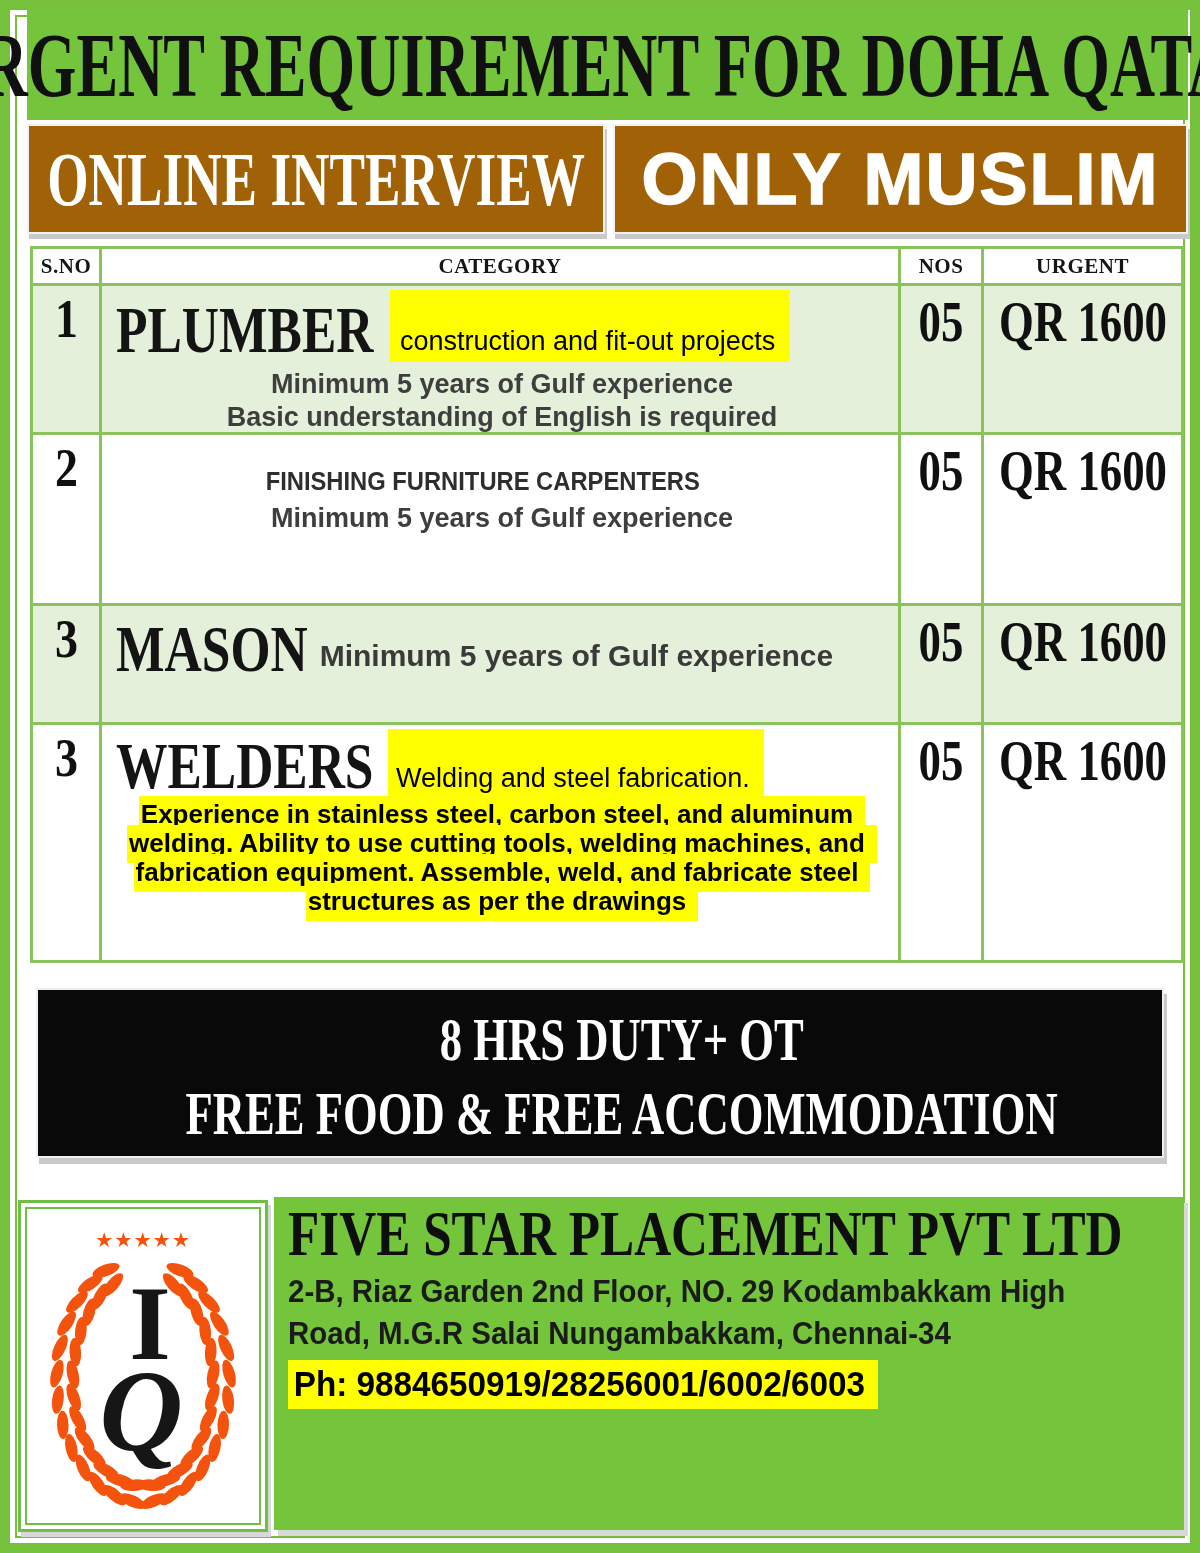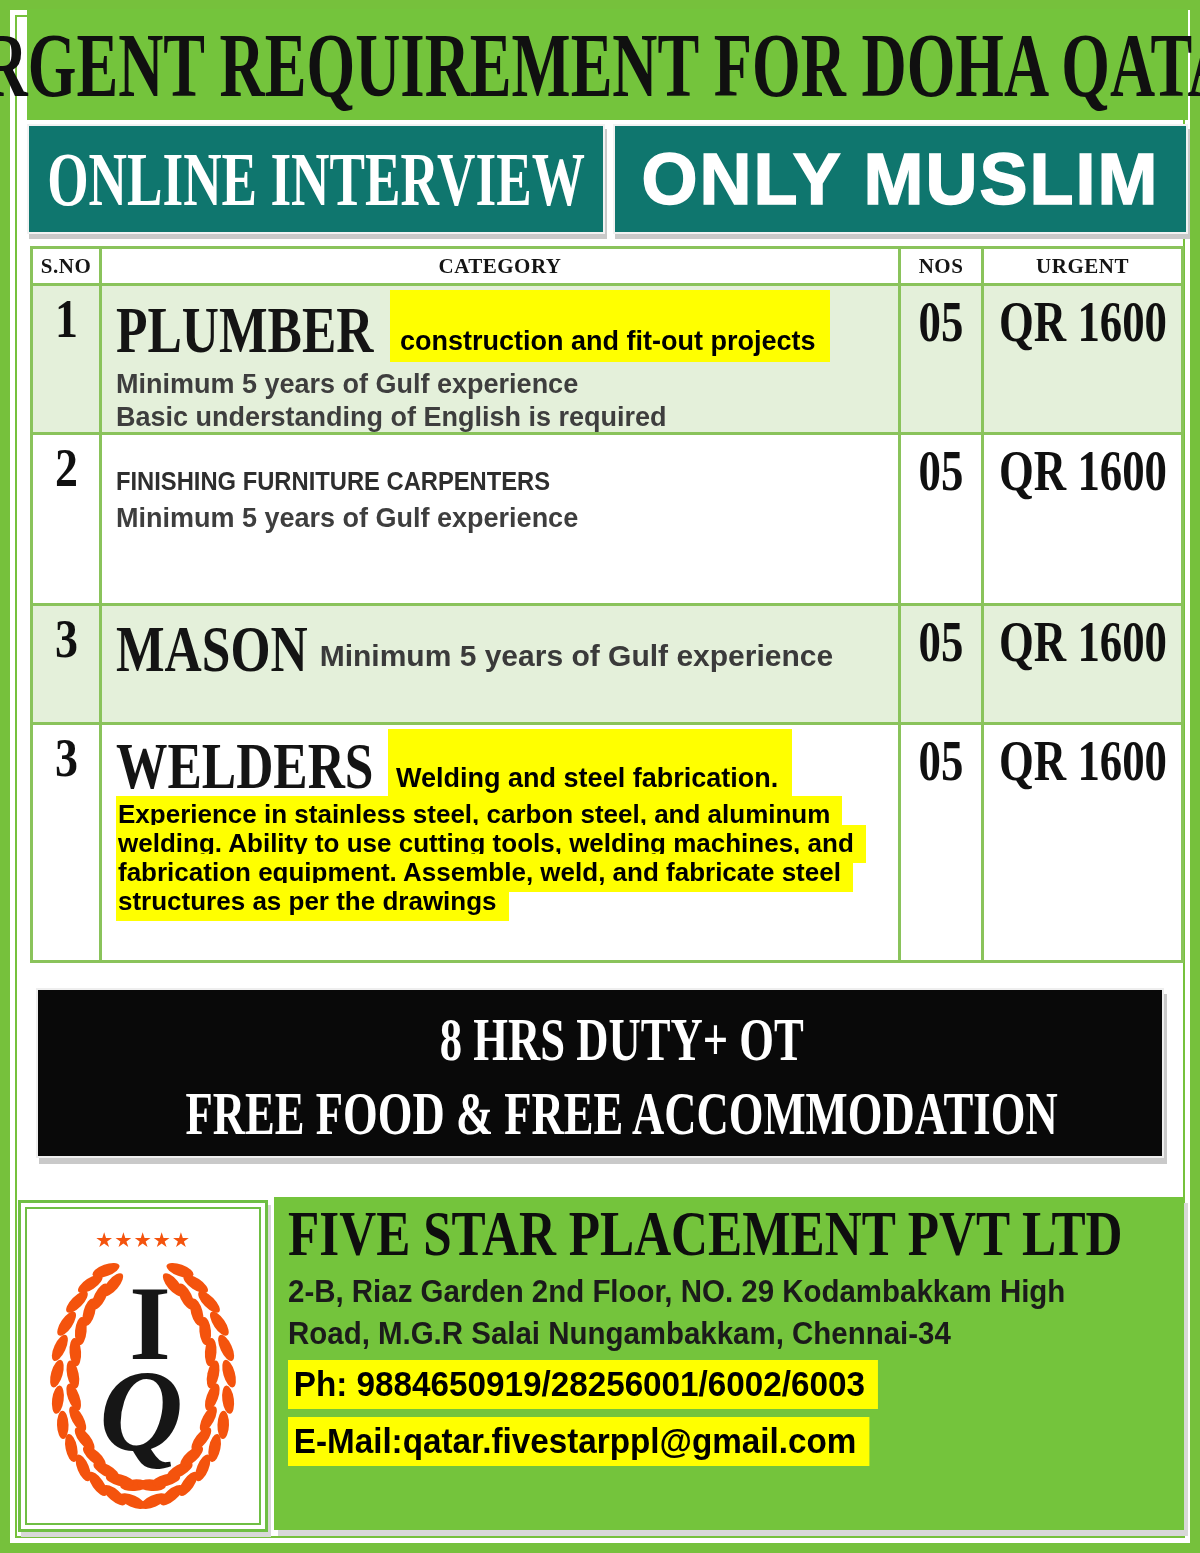--- a/index.html
+++ b/index.html
@@ -10,56 +10,56 @@
   .page-border-outer{position:absolute;inset:0;border:10px solid #76c13c;z-index:0;}
   .page-border-inner{position:absolute;inset:15px;border:2px solid #76c13c;z-index:0;pointer-events:none;}
 
   
   .title-band{position:absolute;left:27px;top:9px;width:1161px;height:111px;
     background:#74c43c;display:flex;align-items:center;justify-content:center;z-index:2;}
   .title-band .txt{font-family:"Liberation Serif",serif;font-weight:700;font-size:92px;
     line-height:1;color:#101010;transform:scaleX(.68);white-space:nowrap;}
 
   
-  .bar{position:absolute;top:124px;height:110px;background:#0f766e;
+  .bar{position:absolute;top:124px;height:110px;background:#a16207;
     border:2px solid #f2f2f2;box-sizing:border-box;
     box-shadow:2px 5px 0 #c9c9c9;display:flex;align-items:center;justify-content:center;z-index:2;}
   .bar-left{left:27px;width:578px;}
   .bar-right{left:613px;width:575px;}
   .bar-left .txt{font-family:"Liberation Serif",serif;font-weight:700;font-size:76px;
     color:#fff;transform:scaleX(.70);white-space:nowrap;}
   .bar-right .txt{font-family:"Liberation Sans",sans-serif;font-weight:700;font-size:72px;
     color:#fff;letter-spacing:2px;-webkit-text-stroke:1.5px #fff;white-space:nowrap;}
 
   
   .jobs-table{position:absolute;left:30px;top:246px;width:1154px;height:717px;
     background:#8ac35b;display:grid;z-index:2;box-sizing:border-box;
     grid-template-columns:66px 796px 80px 1fr;
     grid-template-rows:34px 146px 168px 116px 1fr;
-    gap:3px;padding:3px;}
+    gap:3px;padding:3px;text-align:center;}
   .cell{background:#fff;overflow:hidden;box-sizing:border-box;}
   .cell.lg{background:#e4f0da;}
   .hcell{display:flex;align-items:center;justify-content:center;
     font-family:"Liberation Serif",serif;font-weight:700;font-size:21px;color:#151515;
     letter-spacing:.5px;background:#fff;}
   .sno-cell{display:flex;justify-content:center;padding-top:6px;}
   .num{font-family:"Liberation Serif",serif;font-weight:700;font-size:54px;line-height:1;
     color:#101010;transform:scaleX(.85);}
   .val-cell{display:flex;justify-content:center;padding-top:8px;}
   .big-num{font-family:"Liberation Serif",serif;font-weight:700;font-size:56px;line-height:1;
     color:#101010;transform:scaleX(.8);white-space:nowrap;}
   .cat-cell{padding:4px 10px 0 14px;}
   .title-line{display:flex;align-items:flex-end;}
   .big-title{font-family:"Liberation Serif",serif;font-weight:700;font-size:66px;line-height:.95;
     color:#141414;transform:scaleX(.78);transform-origin:left bottom;white-space:nowrap;display:inline-block;}
   .t-plumber{margin-right:-56px;}
   .t-mason{margin-right:-42px;}
   .t-welders{margin-right:-58px;}
   .hl-note{display:inline-block;background:#ffff00;color:#000;
-    font-weight:700;font-size:27px;line-height:30px;padding:36px 14px 6px 10px;white-space:nowrap;}
+    font-weight:400;font-size:27px;line-height:30px;padding:36px 14px 6px 10px;white-space:nowrap;}
   .hl-note.w{padding:34px 14px 5px 8px;}
   .body-line{font-weight:700;font-size:27px;line-height:29px;color:#3e3e3e;margin-top:8px;white-space:nowrap;}
   .body-line.second{margin-top:4px;}
   .caps-line{font-weight:700;font-size:25px;color:#2e2e2e;margin-top:28px;
     transform:scaleX(.95);transform-origin:left;white-space:nowrap;}
   .inline-note{font-weight:700;font-size:30px;color:#3a3a3a;padding-bottom:8px;white-space:nowrap;}
   .mason-pad{padding-top:12px;}
   .hl-para{margin-top:2px;}
   .hl-para .pline{white-space:nowrap;}
   .hl-para .pline span{background:#ffff00;color:#000;font-weight:700;font-size:26px;
@@ -255,16 +255,13 @@
   </svg>
 </div>
 
 <div class="footer-panel">
   <div class="company">FIVE STAR PLACEMENT PVT LTD</div>
   <div class="addr first">2-B, Riaz Garden 2nd Floor, NO. 29 Kodambakkam High</div>
   <div class="addr">Road, M.G.R Salai Nungambakkam, Chennai-34</div>
   <div>
     <span class="yline">Ph: 9884650919/28256001/6002/6003</span>
   </div>
-  <div>
-    <span class="yline">E-Mail:qatar.fivestarppl@gmail.com</span>
-  </div>
 </div>
 
 </body></html>

